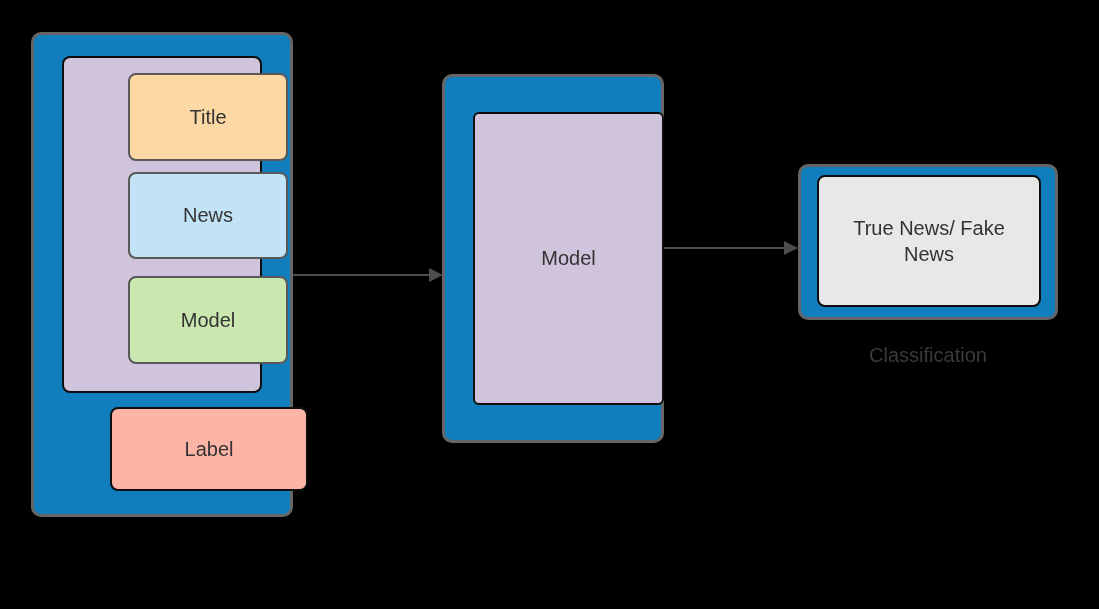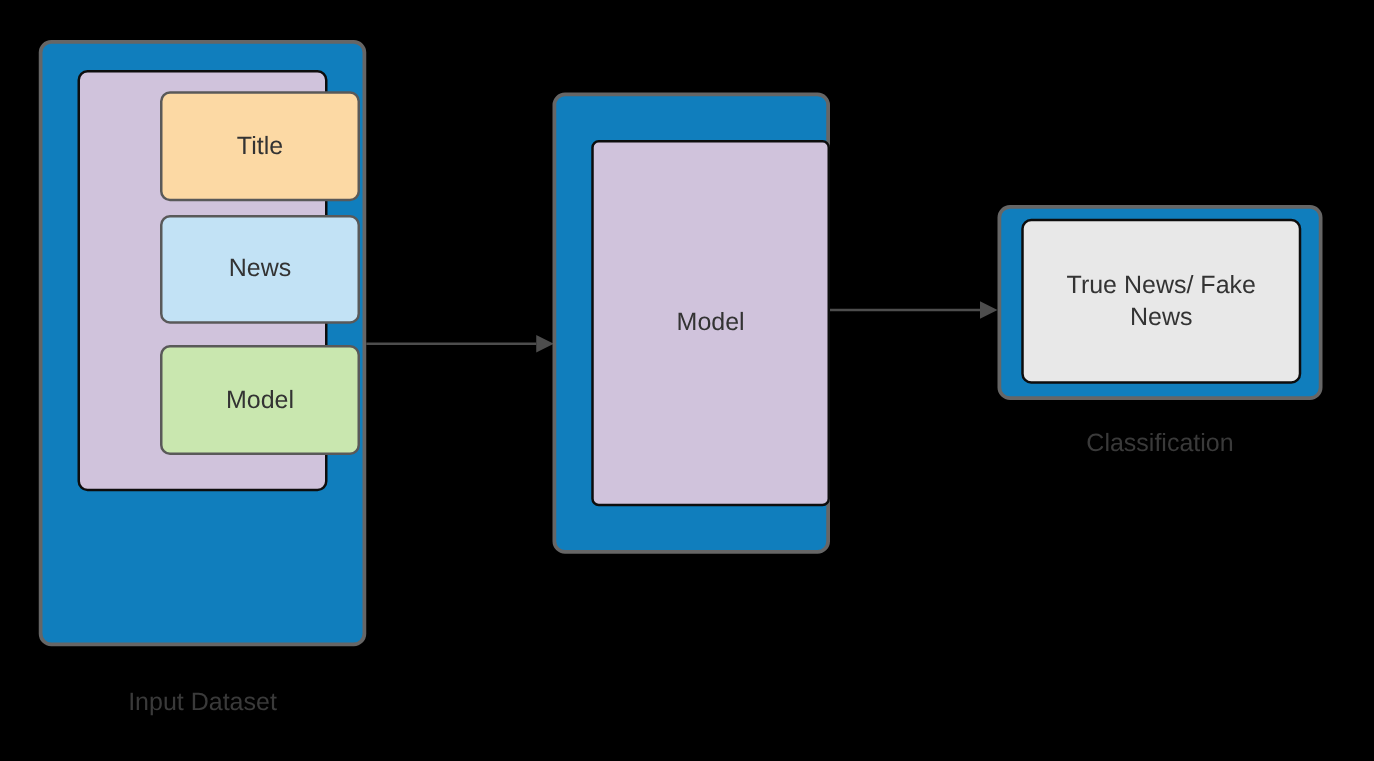--- a/index.html
+++ b/index.html
@@ -95,23 +95,25 @@
 
       <div class="field field-blue" style="left:17px; top:114px; width:160px; height:87px;">
         <span>News</span>
       </div>
 
       <div class="field field-green" style="left:17px; top:218px; width:160px; height:88px;">
         <span>Model</span>
       </div>
     </div>
 
+    <div class="field field-salmon" style="left:29px; top:372px; width:198px; height:84px;">
+      <span>Label</span>
+    </div>
   </div>
 
-  <div class="caption" style="left:31px; top:551px; width:262px;">Input Dataset</div>
 
   <svg class="arrow" style="left:293px; top:265px;" width="150" height="20">
     <line x1="0" y1="10" x2="136" y2="10" stroke="#4D4D4D" stroke-width="2"></line>
     <polygon points="136,3 150,10 136,17" fill="#4D4D4D"></polygon>
   </svg>
 
   <div class="group" style="left:442px; top:74px; width:222px; height:369px;">
     <div class="panel model-inner" style="left:28px; top:35px; width:191px; height:293px;">
       <span>Model</span>
     </div>

